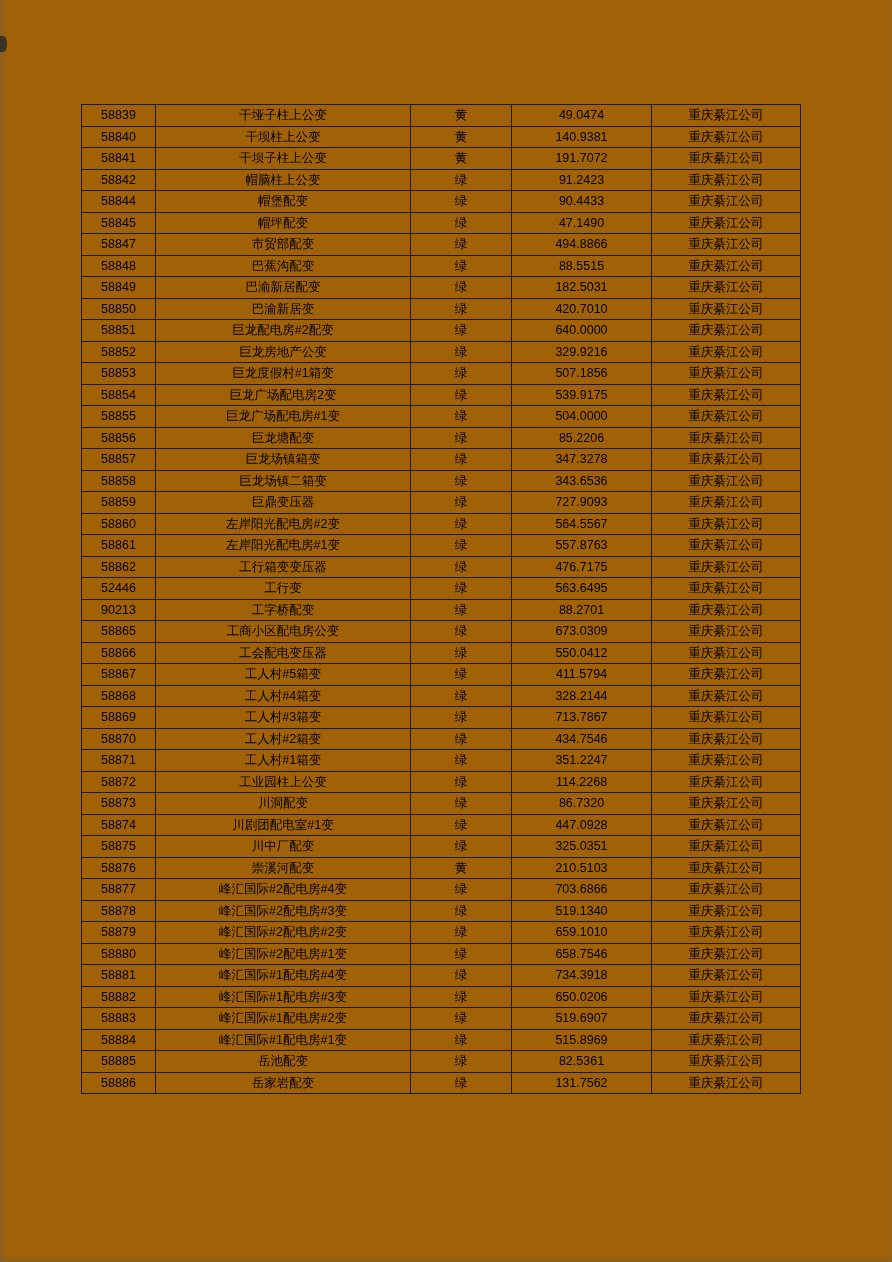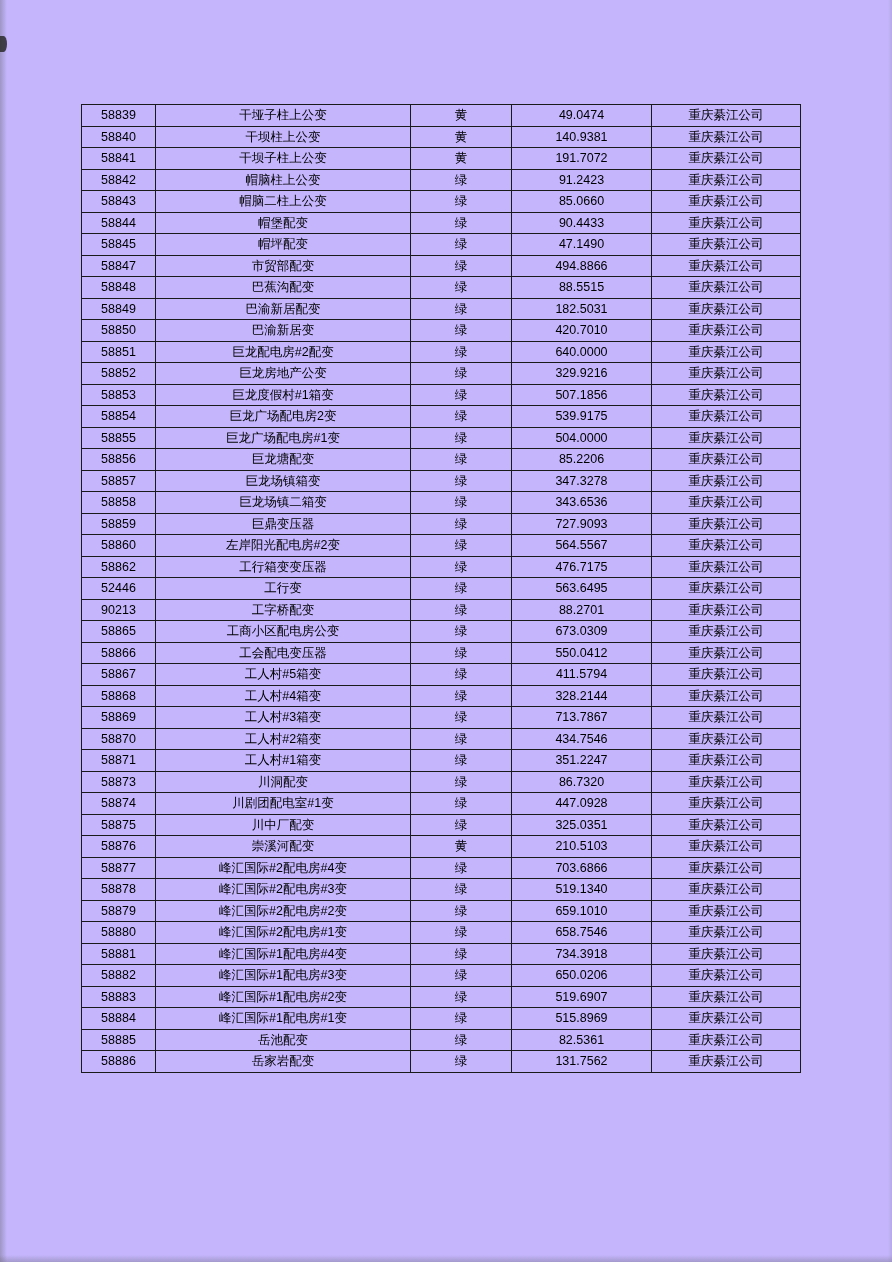--- a/index.html
+++ b/index.html
@@ -11,21 +11,21 @@
     width: 892px;
     height: 1262px;
     position: relative;
     overflow: hidden;
     font-family: "Liberation Sans", sans-serif;
     color: #000000;
   }
   .page {
     position: absolute;
     inset: 0;
-    background: #c4b5fd;
+    background: #a16207;
     text-decoration: underline;
   }
   
   .edge-left {
     position: absolute;
     left: 0; top: 0;
     width: 7px; height: 100%;
     background: linear-gradient(to right, rgba(90,90,90,0.35), rgba(0,0,0,0));
     pointer-events: none;
   }
@@ -115,27 +115,20 @@
     <td class="col-company">重庆綦江公司</td>
   </tr>
         <tr>
     <td class="col-id">58842</td>
     <td class="col-name">帽脑柱上公变</td>
     <td class="col-status">绿</td>
     <td class="col-value">91.2423</td>
     <td class="col-company">重庆綦江公司</td>
   </tr>
         <tr>
-    <td class="col-id">58843</td>
-    <td class="col-name">帽脑二柱上公变</td>
-    <td class="col-status">绿</td>
-    <td class="col-value">85.0660</td>
-    <td class="col-company">重庆綦江公司</td>
-  </tr>
-        <tr>
     <td class="col-id">58844</td>
     <td class="col-name">帽堡配变</td>
     <td class="col-status">绿</td>
     <td class="col-value">90.4433</td>
     <td class="col-company">重庆綦江公司</td>
   </tr>
         <tr>
     <td class="col-id">58845</td>
     <td class="col-name">帽坪配变</td>
     <td class="col-status">绿</td>
@@ -234,20 +227,27 @@
     <td class="col-company">重庆綦江公司</td>
   </tr>
         <tr>
     <td class="col-id">58860</td>
     <td class="col-name">左岸阳光配电房#2变</td>
     <td class="col-status">绿</td>
     <td class="col-value">564.5567</td>
     <td class="col-company">重庆綦江公司</td>
   </tr>
         <tr>
+    <td class="col-id">58861</td>
+    <td class="col-name">左岸阳光配电房#1变</td>
+    <td class="col-status">绿</td>
+    <td class="col-value">557.8763</td>
+    <td class="col-company">重庆綦江公司</td>
+  </tr>
+        <tr>
     <td class="col-id">58862</td>
     <td class="col-name">工行箱变变压器</td>
     <td class="col-status">绿</td>
     <td class="col-value">476.7175</td>
     <td class="col-company">重庆綦江公司</td>
   </tr>
         <tr>
     <td class="col-id">52446</td>
     <td class="col-name">工行变</td>
     <td class="col-status">绿</td>
@@ -301,20 +301,27 @@
     <td class="col-name">工人村#2箱变</td>
     <td class="col-status">绿</td>
     <td class="col-value">434.7546</td>
     <td class="col-company">重庆綦江公司</td>
   </tr>
         <tr>
     <td class="col-id">58871</td>
     <td class="col-name">工人村#1箱变</td>
     <td class="col-status">绿</td>
     <td class="col-value">351.2247</td>
+    <td class="col-company">重庆綦江公司</td>
+  </tr>
+        <tr>
+    <td class="col-id">58872</td>
+    <td class="col-name">工业园柱上公变</td>
+    <td class="col-status">绿</td>
+    <td class="col-value">114.2268</td>
     <td class="col-company">重庆綦江公司</td>
   </tr>
         <tr>
     <td class="col-id">58873</td>
     <td class="col-name">川洞配变</td>
     <td class="col-status">绿</td>
     <td class="col-value">86.7320</td>
     <td class="col-company">重庆綦江公司</td>
   </tr>
         <tr>

